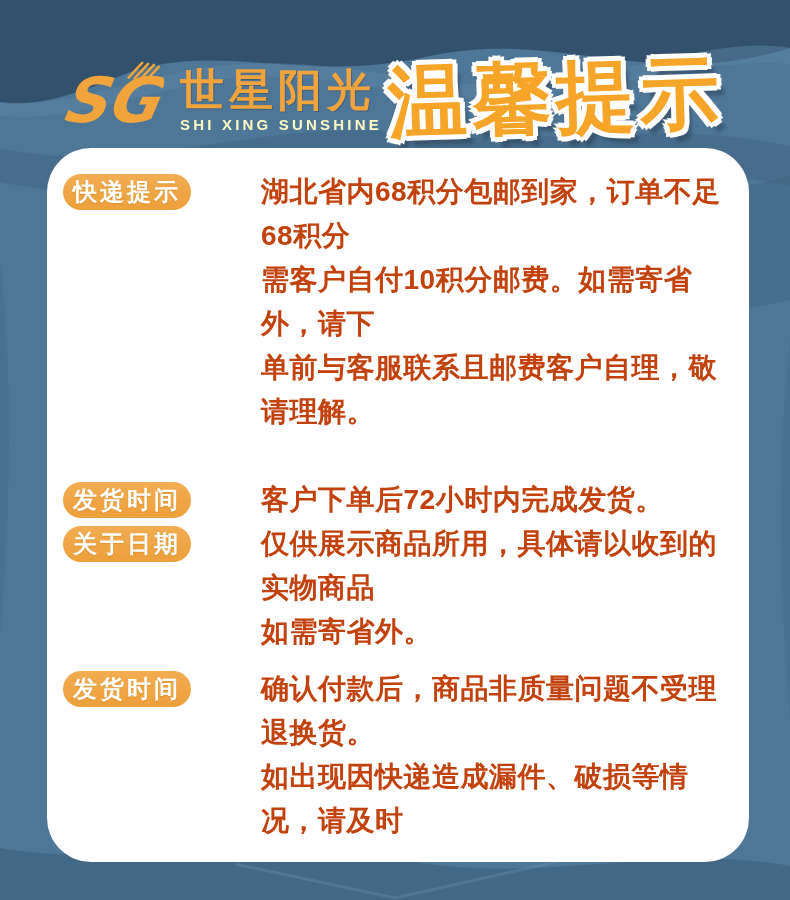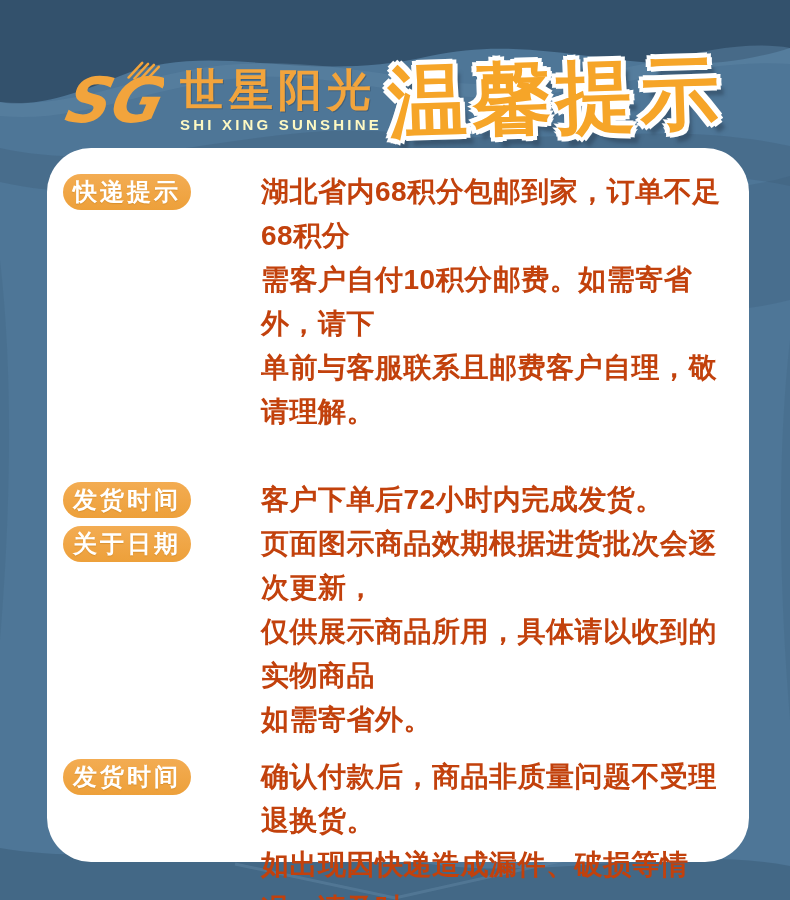--- a/index.html
+++ b/index.html
@@ -104,21 +104,20 @@
       <div class="content">
         <div>客户下单后72小时内完成发货。</div>
       </div>
     </div>
 
     <div class="section s3">
       <div class="badge-col">
         <div class="badge">关于日期</div>
       </div>
       <div class="content">
-        <div>页面图示商品效期根据进货批次会逐次更新，</div>
         <div>仅供展示商品所用，具体请以收到的实物商品</div>
         <div>如需寄省外。</div>
       </div>
     </div>
 
     <div class="section s4">
       <div class="badge-col">
         <div class="badge">发货时间</div>
       </div>
       <div class="content">

